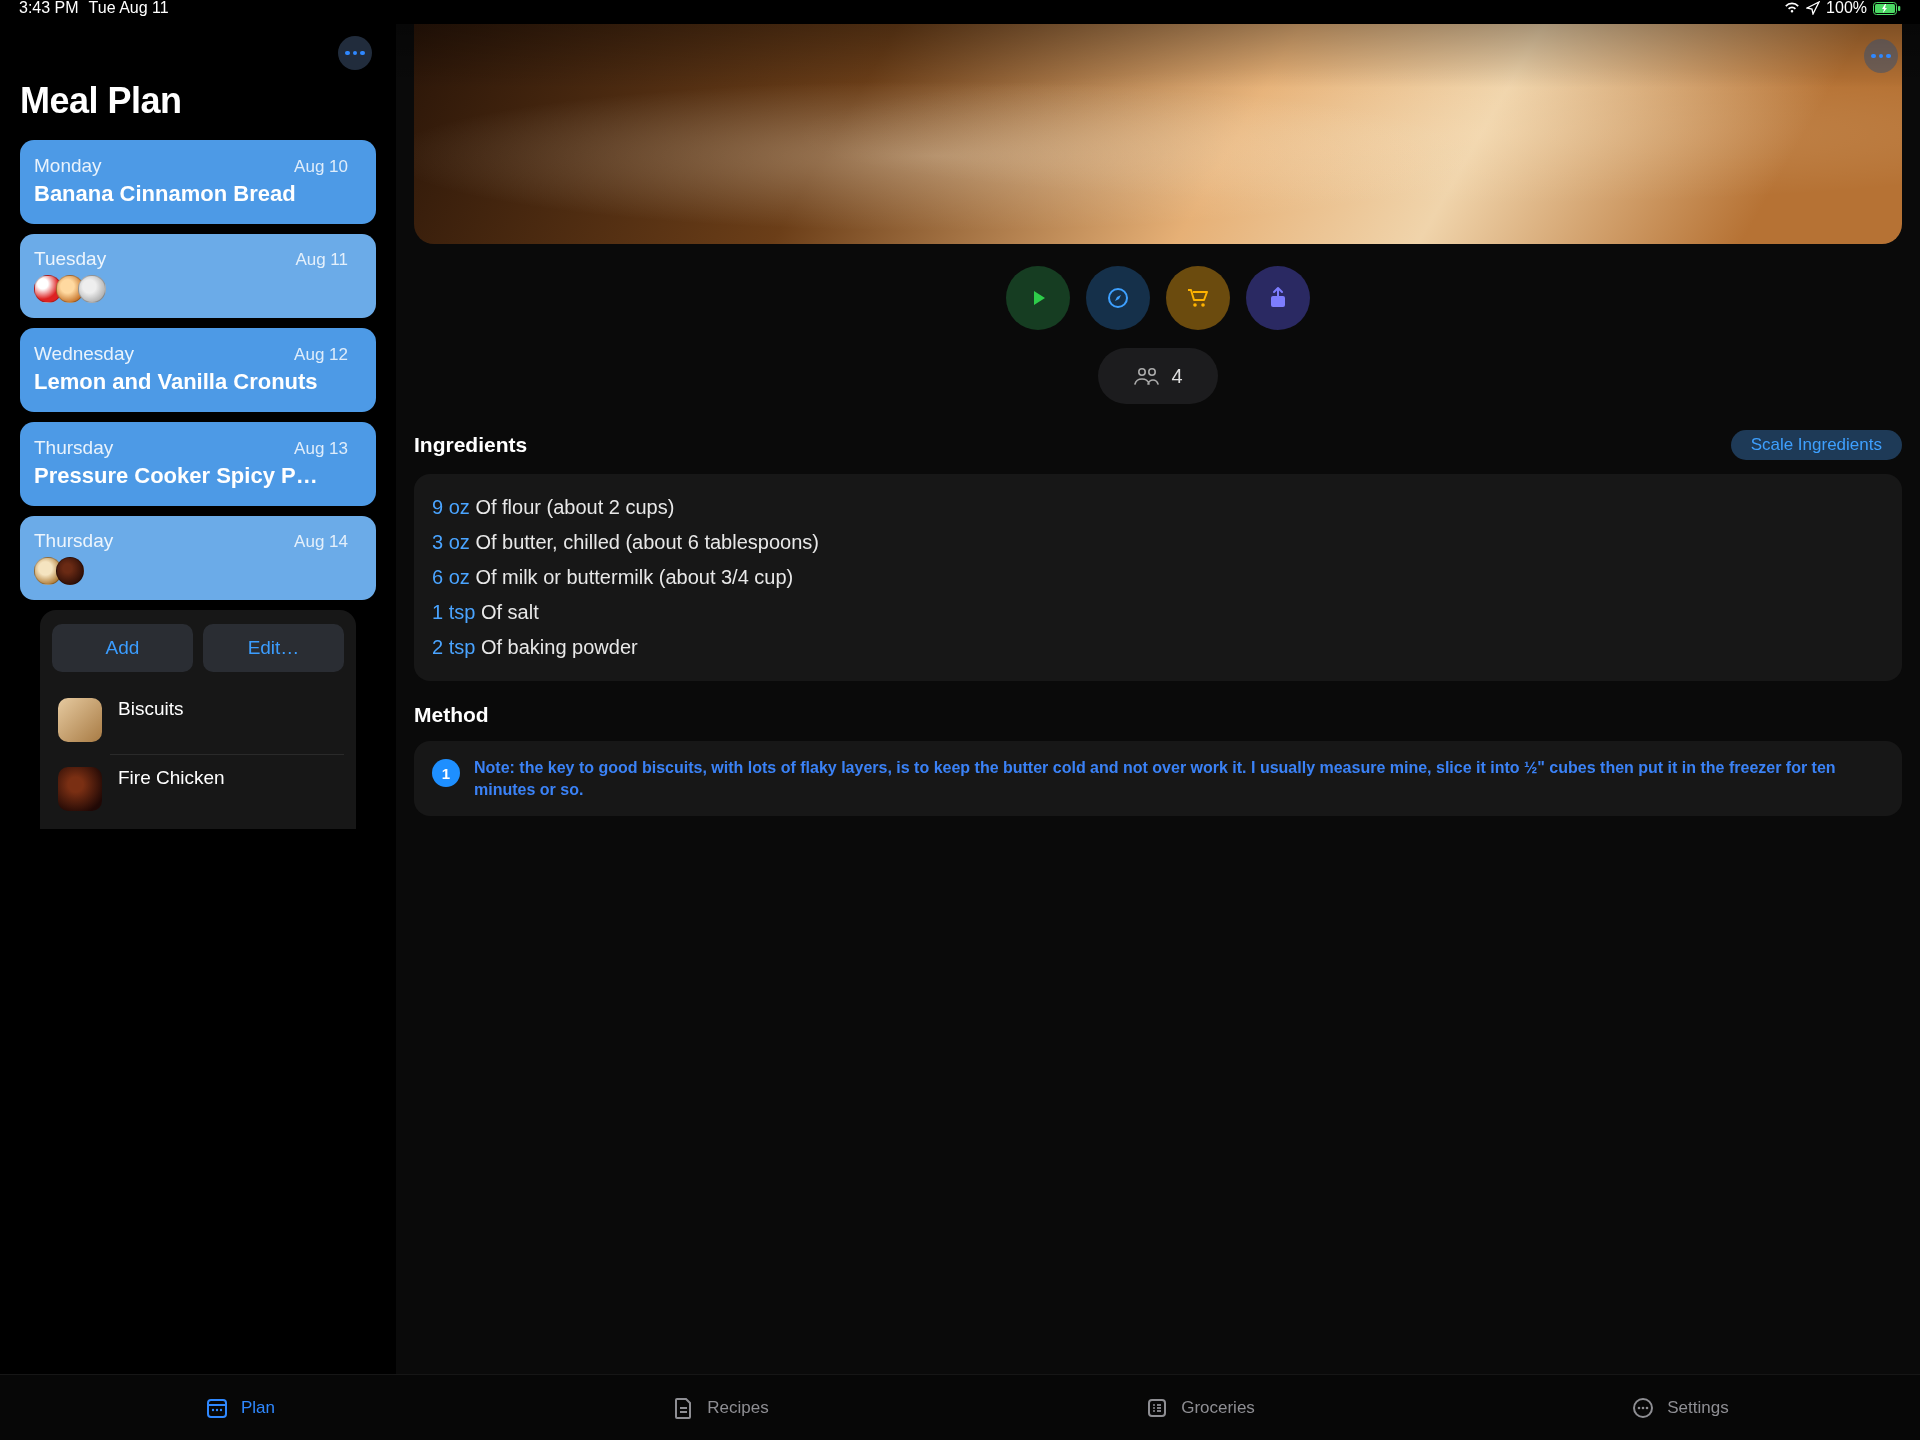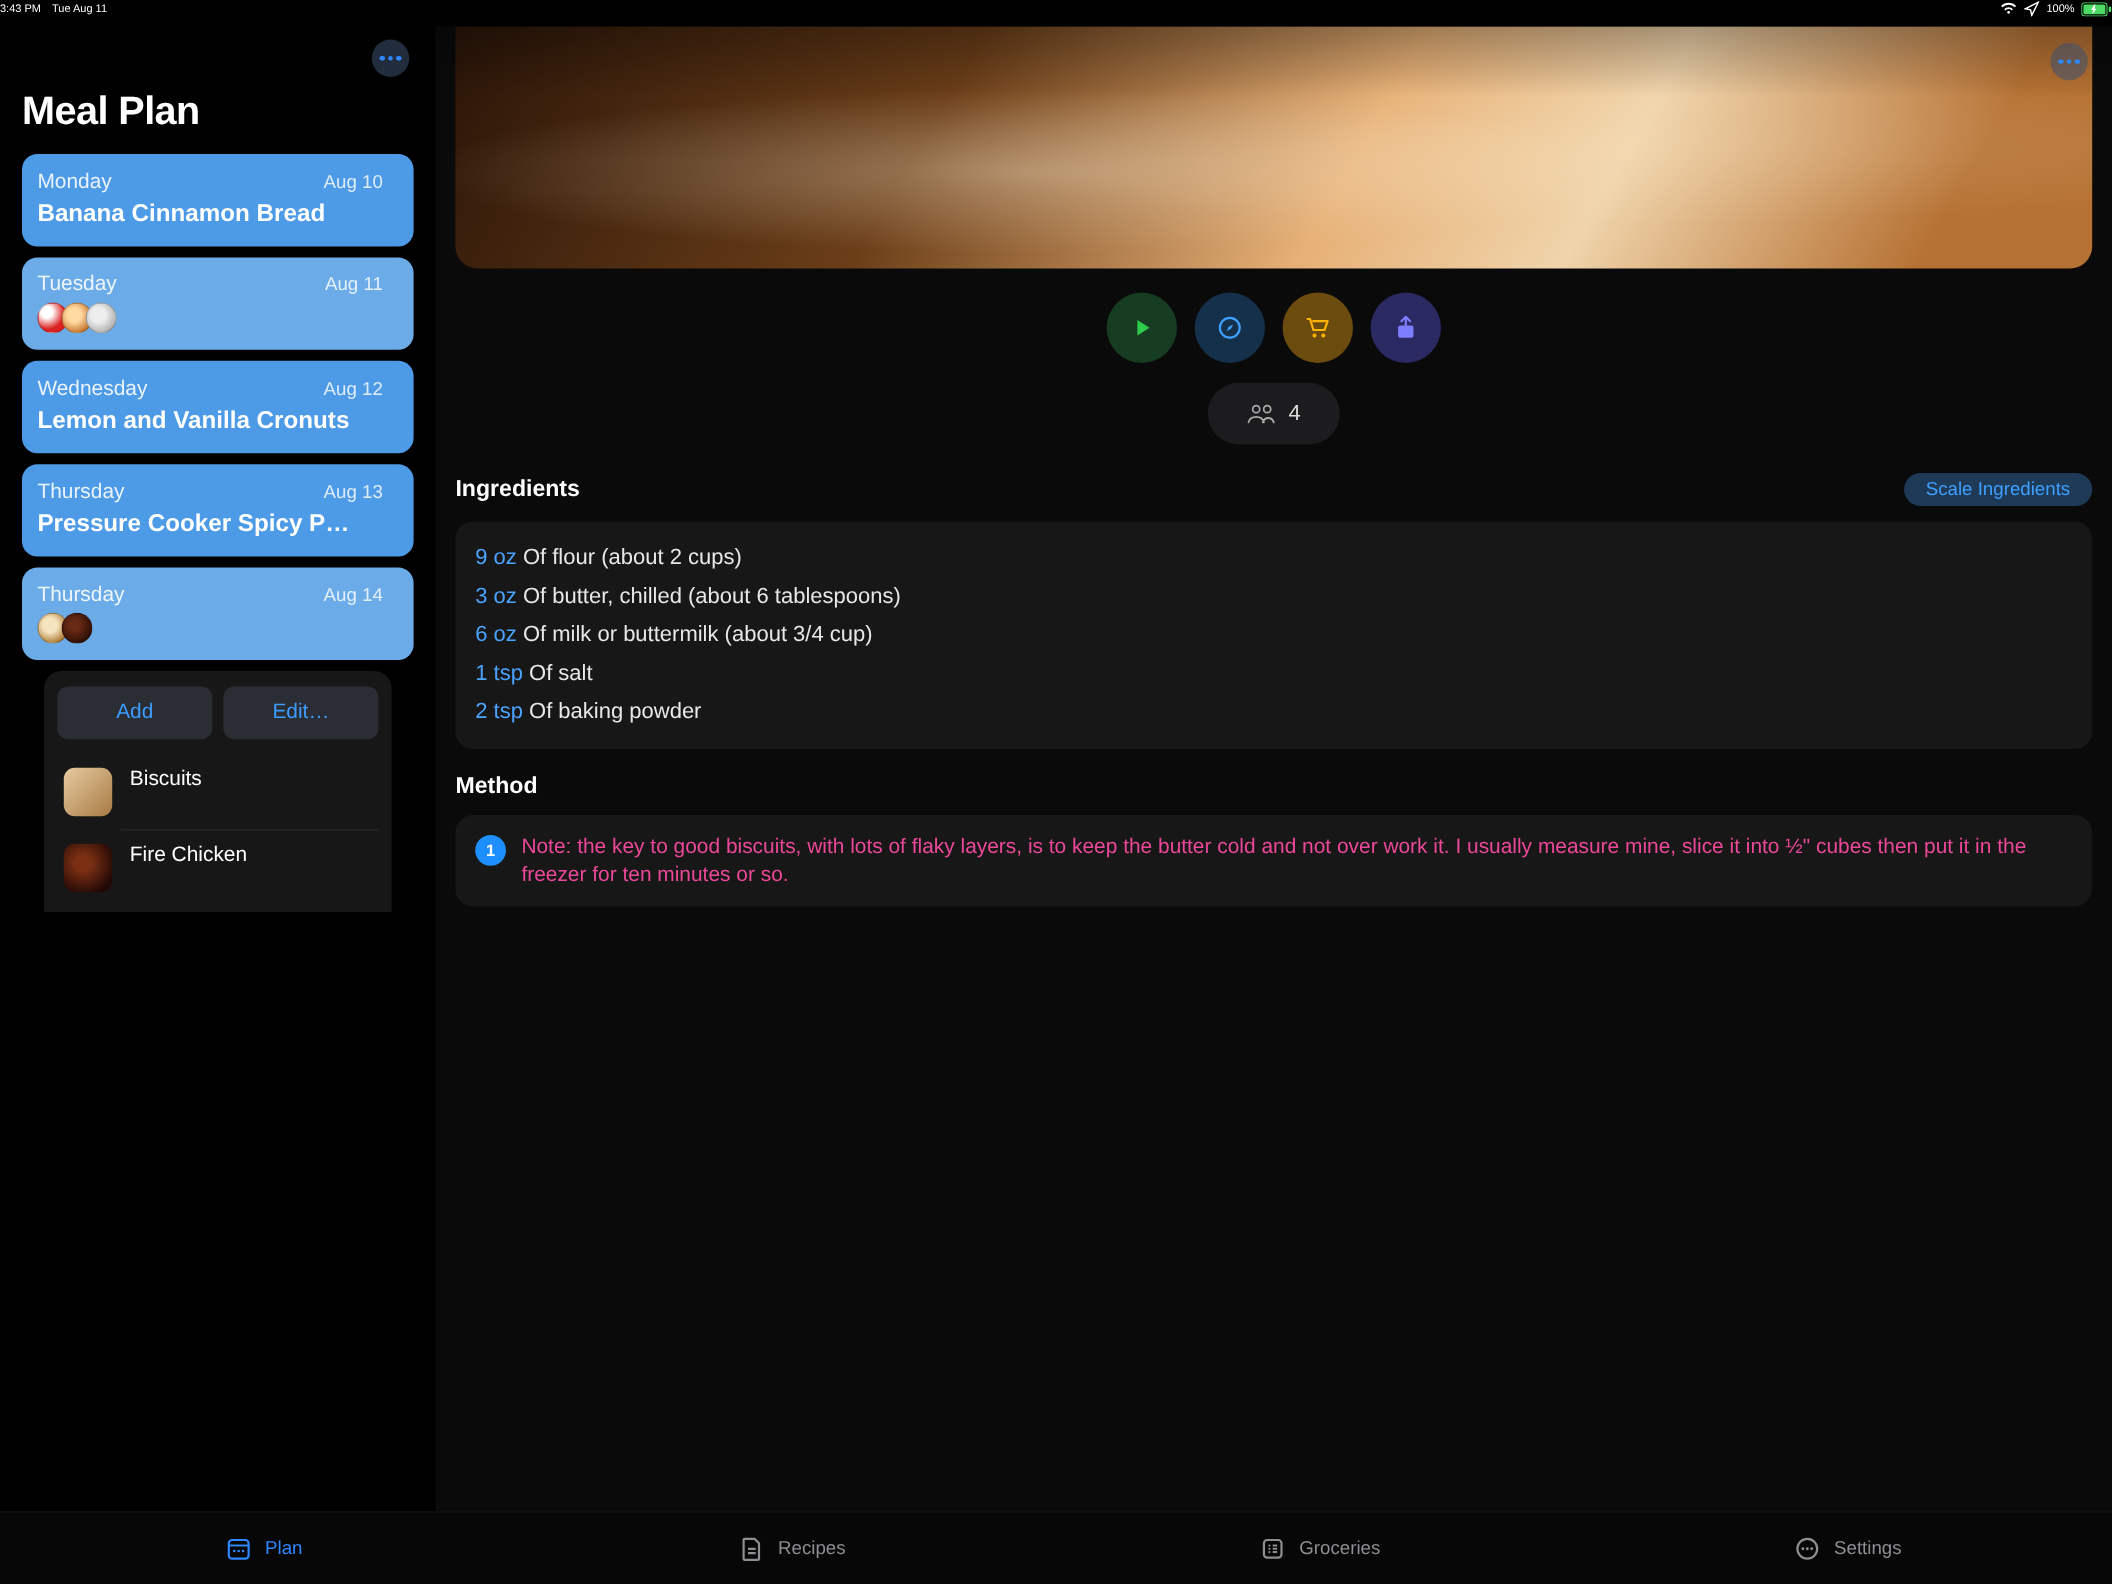--- a/index.html
+++ b/index.html
@@ -1,19 +1,19 @@
 <!DOCTYPE html>
 <html><head>
 <meta charset="utf-8">
 <style>
   * { box-sizing: border-box; margin: 0; padding: 0; -webkit-font-smoothing: antialiased; }
   html, body { width: 1270px; height: 952px; background: #000; color: #fff; font-family: -apple-system, BlinkMacSystemFont, "SF Pro Text", "Helvetica Neue", Arial, sans-serif; overflow: hidden; }
 
   
-  .status-bar { position: absolute; top: 0; left: 0; right: 0; height: 16px; display: flex; justify-content: space-between; align-items: center; padding: 0 0; font-size: 10px; font-weight: 500; color: #fff; }
+  .status-bar { position: absolute; top: 0; left: 0; right: 0; height: 16px; display: flex; justify-content: space-between; align-items: center; padding: 0 19px; font-size: 16px; font-weight: 500; color: #fff; }
   .status-left { display: flex; gap: 10px; align-items: center; }
   .status-right { display: flex; gap: 6px; align-items: center; }
   .battery { display: inline-flex; align-items: center; }
 
   
   .app { position: absolute; top: 24px; left: 0; right: 0; bottom: 0; display: flex; }
 
   
   .sidebar { width: 396px; background: #000; display: flex; flex-direction: column; }
   .sidebar-header { display: flex; justify-content: flex-end; padding: 12px 24px 0 24px; }
@@ -71,21 +71,21 @@
   .section-title { font-size: 21px; font-weight: 600; }
   .scale-btn { background: #1e3a57; color: #3ea0ff; height: 30px; padding: 0 20px; border-radius: 15px; display: flex; align-items: center; font-size: 17px; cursor: pointer; }
 
   .ingredients-box { background: #171717; border-radius: 16px; margin-top: 14px; padding: 16px 18px; }
   .ing-line { font-size: 20px; padding: 6px 0; }
   .ing-qty { color: #4aa4ff; }
   .ing-text { color: #e8e8e8; }
 
   .method-box { background: #171717; border-radius: 16px; margin-top: 14px; padding: 16px 18px; display: flex; gap: 14px; }
   .step-num { width: 28px; height: 28px; border-radius: 14px; background: #1e8fff; color: #fff; display: flex; align-items: center; justify-content: center; font-size: 15px; font-weight: 600; flex-shrink: 0; margin-top: 2px; }
-  .step-text { font-size: 19px; line-height: 1.35; color: #ec4899; }
+  .step-text { font-size: 16px; line-height: 1.35; color: #3b82f6; font-weight: bold; }
 
   
   .tabbar { position: absolute; left: 0; right: 0; bottom: 0; height: 66px; background: #070707; border-top: 1px solid #161616; display: flex; }
   .tab { flex: 1; display: flex; align-items: center; justify-content: center; gap: 12px; color: #8e8e93; font-size: 17px; cursor: pointer; }
   .tab.active { color: #2f88ff; }
   .tab svg { width: 24px; height: 24px; }
 
   
   svg { display: block; }
 </style>

